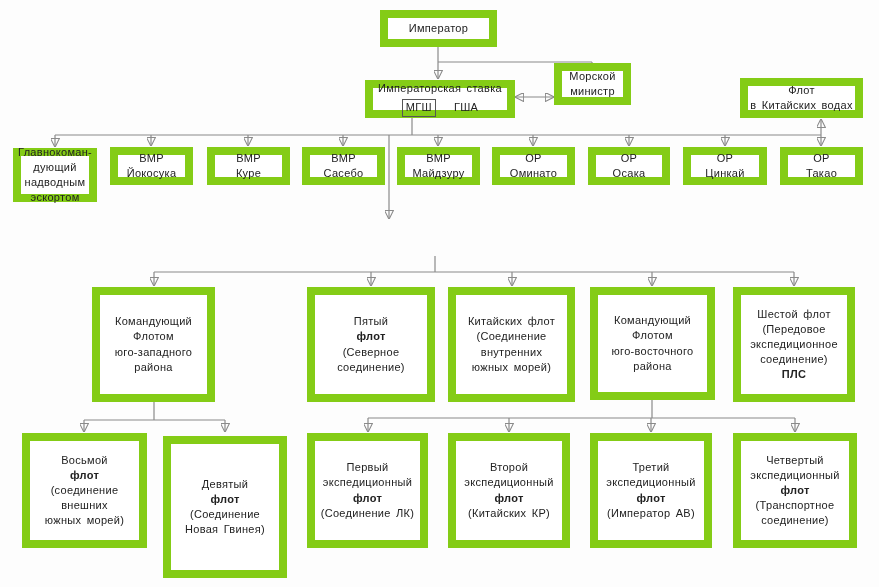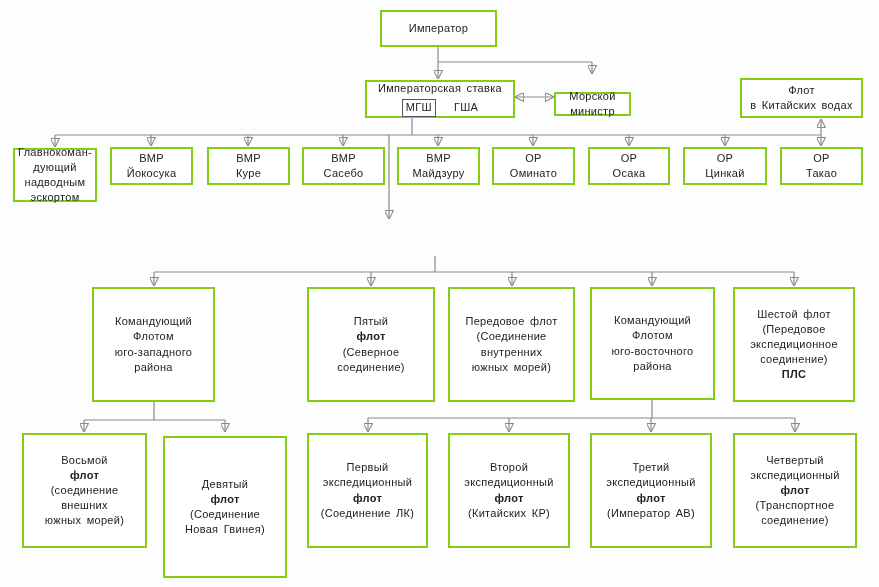--- a/index.html
+++ b/index.html
@@ -4,21 +4,21 @@
 <style>
   html,body{margin:0;padding:0;background:#e8e8e8;}
   .canvas{
     position:relative;width:879px;height:587px;background:#fdfdfd;
     font-family:"Liberation Sans","DejaVu Sans",sans-serif;
     color:#222;overflow:hidden;
   }
   .connector-layer{position:absolute;left:0;top:0;width:879px;height:587px;}
   .connector-layer path{stroke:#8a8a8a;stroke-width:1.2;fill:none;}
   .node{
-    position:absolute;box-sizing:border-box;border:2px solid #84cc16;background:#fff;
+    position:absolute;box-sizing:border-box;border:8px solid #84cc16;background:#fff;
     display:flex;flex-direction:column;align-items:center;justify-content:center;
     text-align:center;font-size:11px;line-height:1.38;letter-spacing:0.3px;word-spacing:2px;
     padding:2px;
   }
   .node .bold{font-weight:bold;}
   .hq-row{display:flex;align-items:center;justify-content:center;gap:18px;margin-top:2px;}
   .mgsh-box{border:1px solid #555;padding:0 3px 1px 3px;}
 </style>
 </head>
 <body>
@@ -78,21 +78,21 @@
       <div>Император</div>
     </div>
 
   <div class="node" style="left:365px;top:80px;width:150px;height:38px">
     <div>Императорская ставка</div>
     <div class="hq-row">
       <span class="mgsh-box">МГШ</span>
       <span>ГША</span>
     </div>
   </div>
-  <div class="node" style="left:554px;top:92px;width:77px;height:24px">
+  <div class="node" style="left:554px;top:63px;width:77px;height:42px">
       <div>Морской</div>
       <div>министр</div>
     </div>
   <div class="node" style="left:740px;top:78px;width:123px;height:40px">
       <div>Флот</div>
       <div>в Китайских водах</div>
     </div>
 
   <div class="node" style="left:13px;top:148px;width:84px;height:54px">
       <div>Главнокоман-</div>
@@ -140,21 +140,21 @@
       <div>юго-западного</div>
       <div>района</div>
     </div>
   <div class="node" style="left:307px;top:287px;width:128px;height:115px">
       <div>Пятый</div>
       <div class="bold">флот</div>
       <div>(Северное</div>
       <div>соединение)</div>
     </div>
   <div class="node" style="left:448px;top:287px;width:127px;height:115px">
-      <div>Передовое флот</div>
+      <div>Китайских флот</div>
       <div>(Соединение</div>
       <div>внутренних</div>
       <div>южных морей)</div>
     </div>
   <div class="node" style="left:590px;top:287px;width:125px;height:113px">
       <div>Командующий</div>
       <div>Флотом</div>
       <div>юго-восточного</div>
       <div>района</div>
     </div>

